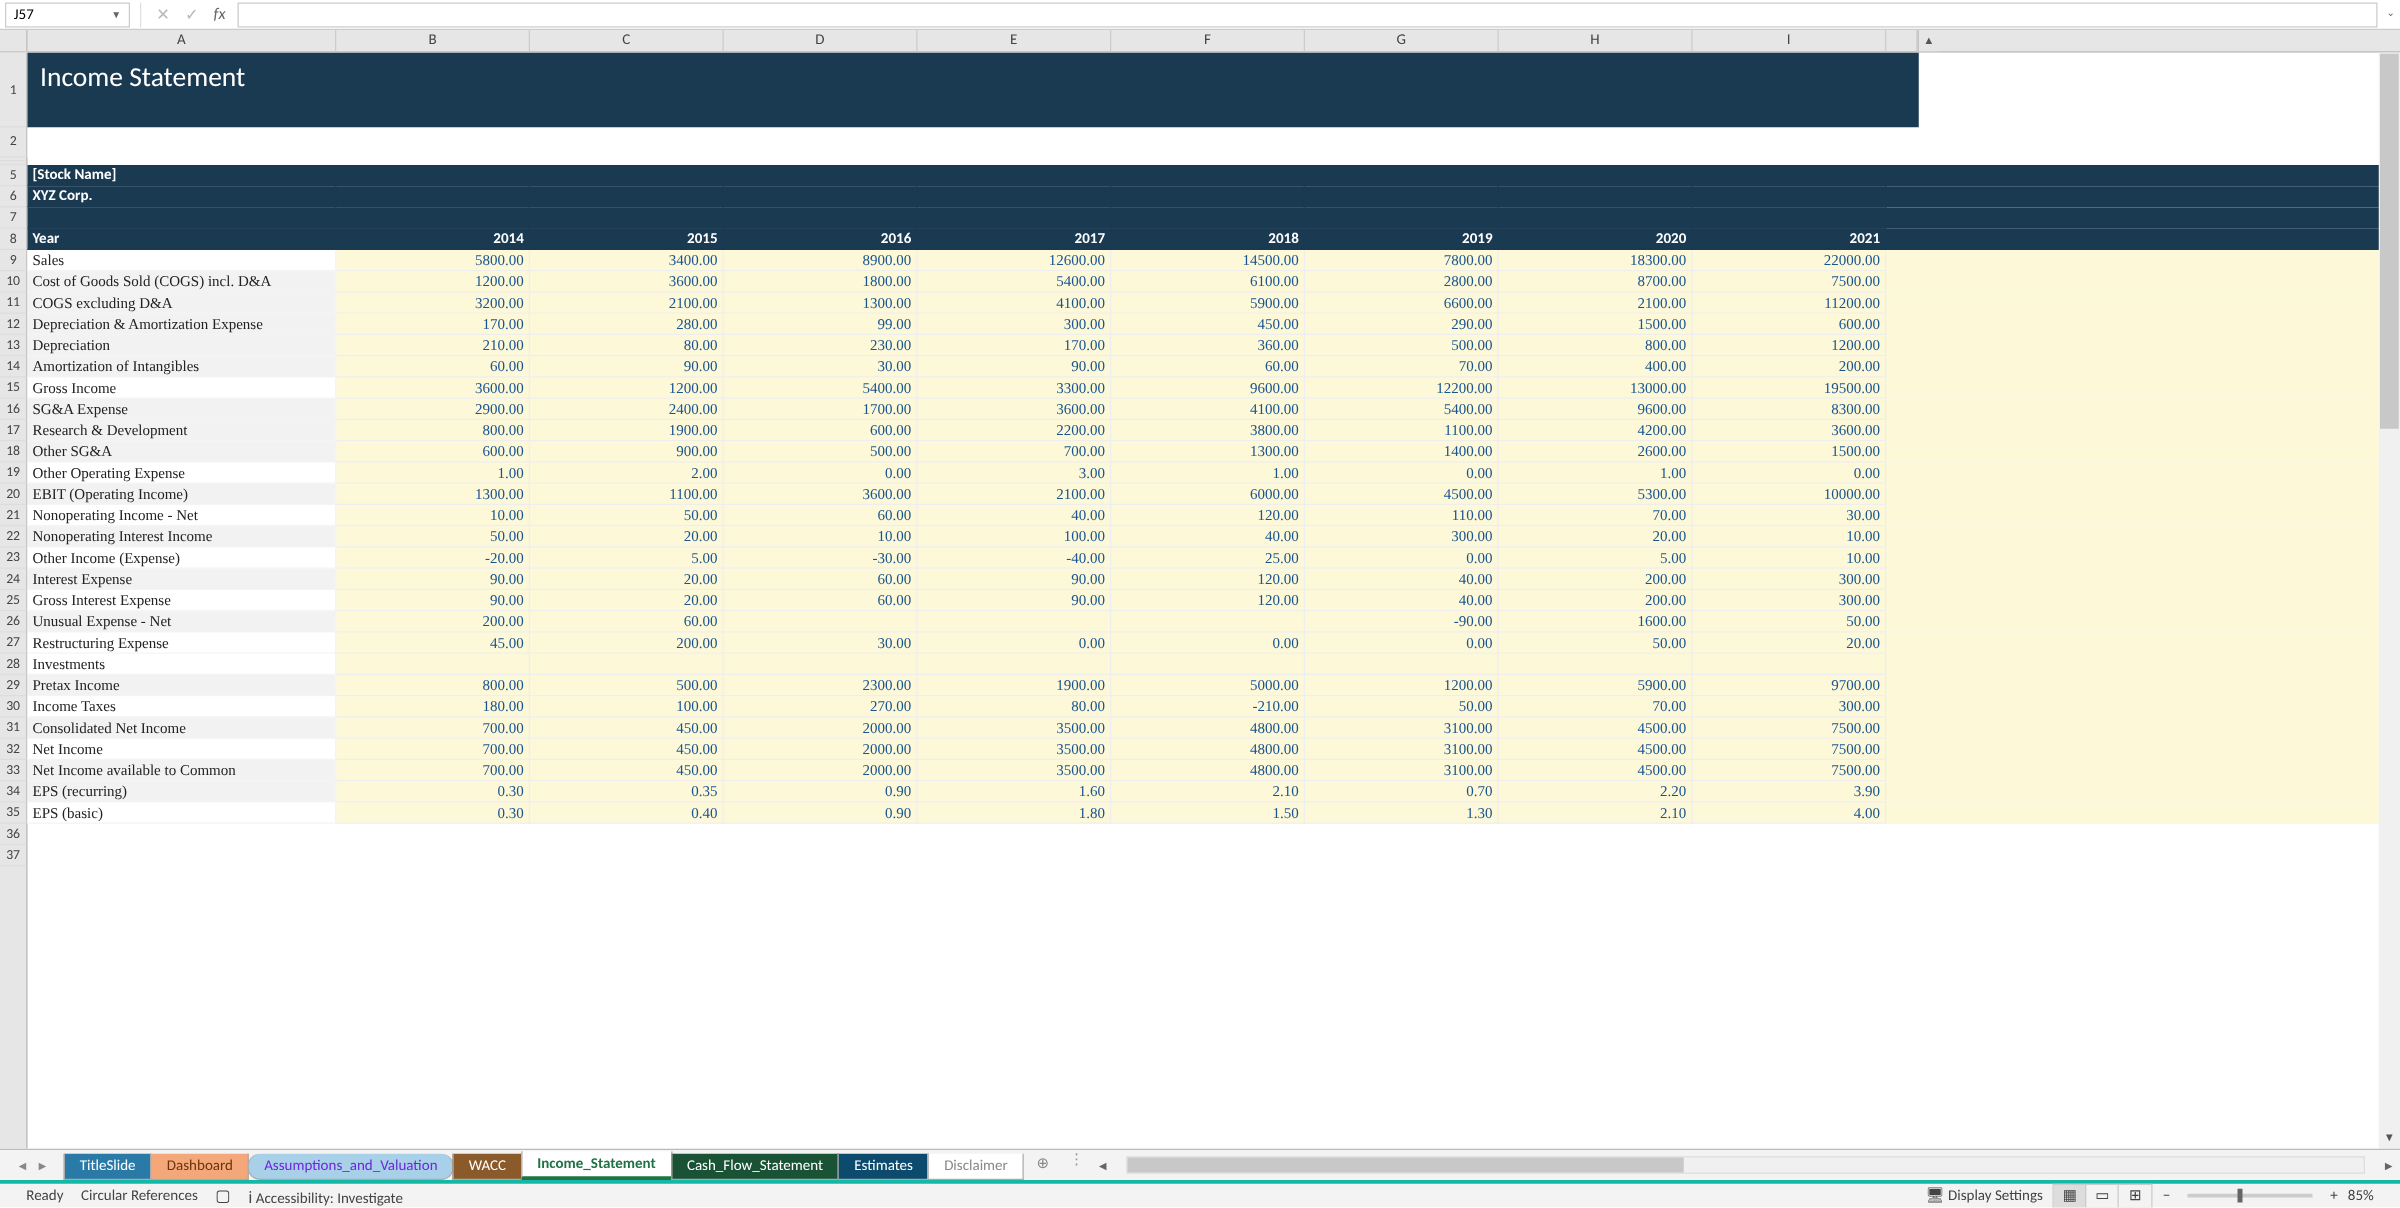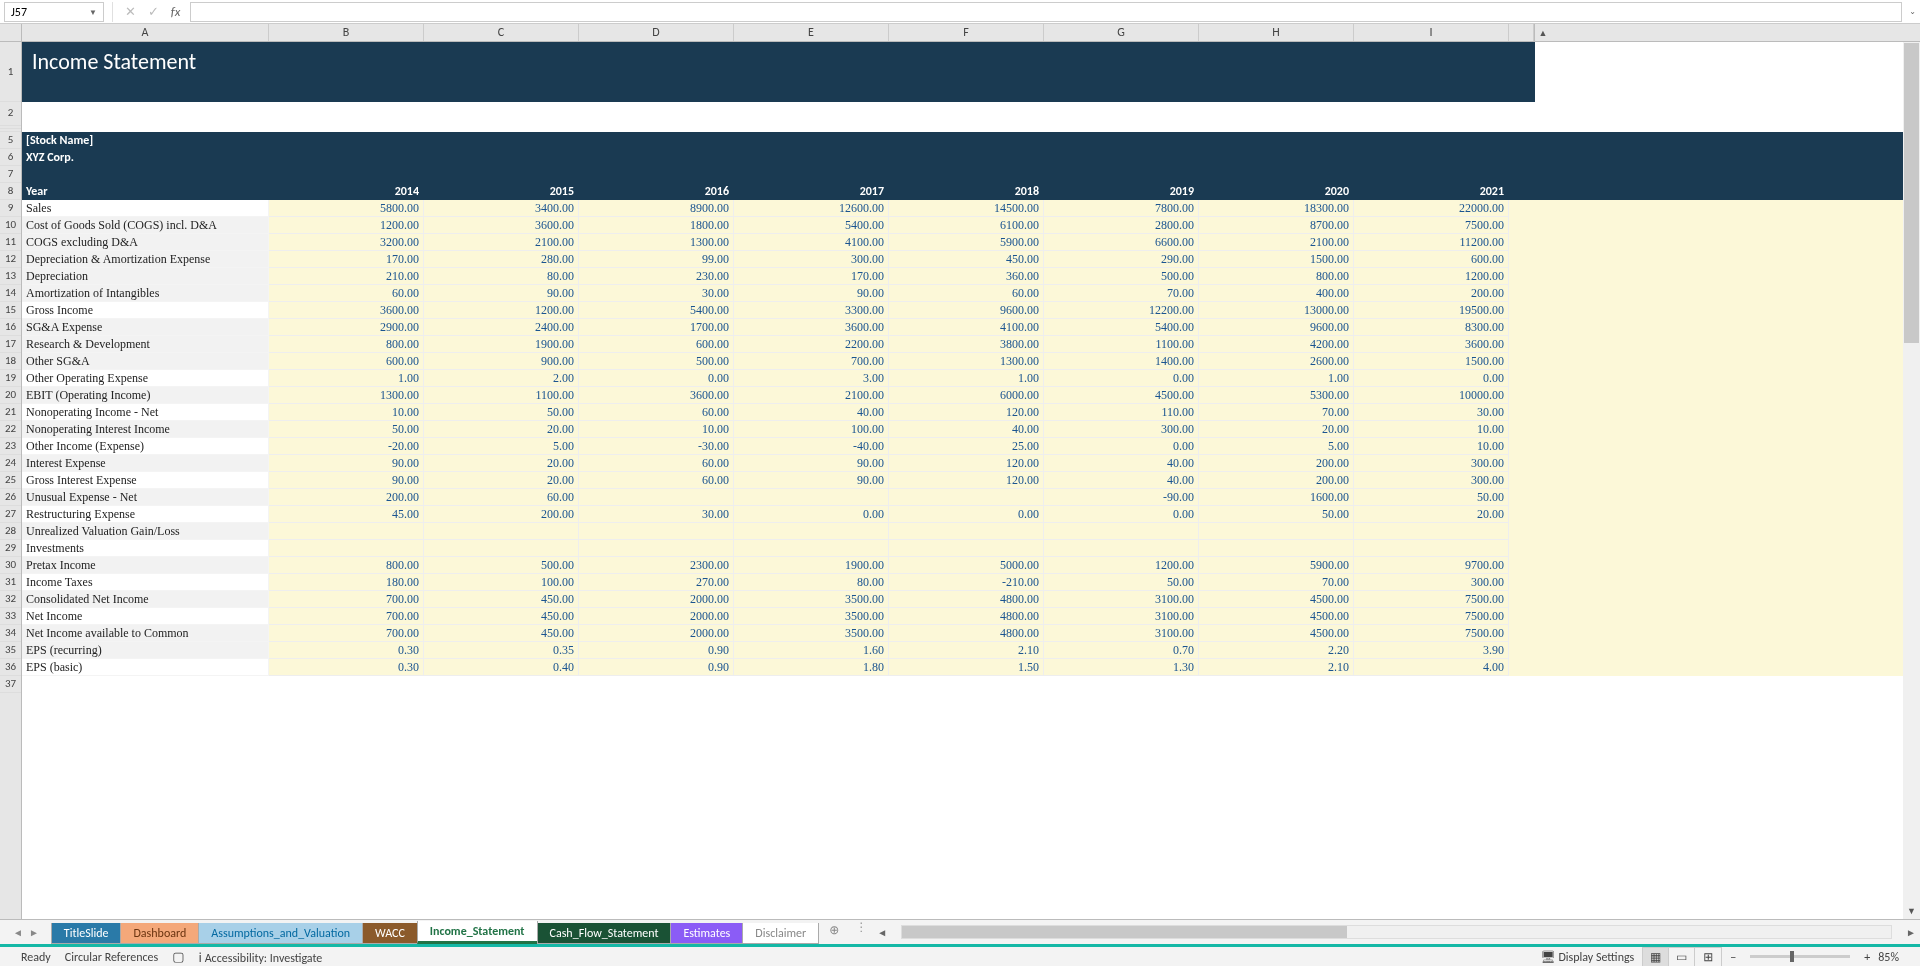--- a/index.html
+++ b/index.html
@@ -59,25 +59,25 @@
 .vscroll-track { flex:1;}
 
 
 .tabbar { height: 25px; display: flex; align-items: stretch; border-top: 1px solid #bbb; background:#f3f3f3; }
 .tabnav { display: flex; align-items: center; padding: 0 10px; color: #888;}
 .tabnav span { margin: 0 3px; font-size:10px;}
 .tabs { display: flex; align-items: flex-end; }
 .tab { padding: 3px 12px; border: 1px solid #aaa; border-top:none; margin-left:-1px; background:#fff; color:#333; font-size:12px; cursor:pointer;}
 .tab.blue { background:#2a7aa8; color:#fff;}
 .tab.orange { background:#f4a87a; color:#6b3410;}
-.tab.ltblue { background:#a8d0e8; color:#0369a1;}
+.tab.ltblue { background:#a8d0e8; color:#6d28d9;border-radius:10px;}
 .tab.brown { background:#8b5a2b; color:#fff;}
 .tab.active { background:#fff; color:#217346; font-weight:bold; border-bottom:3px solid #217346;}
 .tab.dkgreen { background:#1a5235; color:#fff;}
-.tab.green2 { background:#8b5cf6; color:#fff;}
+.tab.green2 { background:#0c4a6e; color:#fff;}
 .tab.disclaimer { color:#888;text-align:right;}
 .tabadd { padding: 3px 10px; color:#888;}
 .hscroll { flex:1; display:flex; align-items:center; padding:0 4px;}
 .hscroll-track { flex:1; height:14px; background:#f0f0f0; border:1px solid #ddd; position:relative; margin:0 14px;}
 .hscroll-thumb { position:absolute; left:0; width:45%; top:0; bottom:0; background:#c8c8c8;}
 .hscroll-arr { color:#666; font-size:10px;}
 .dotsep { color:#999; padding:0 6px;}
 
 
 .status { height: 22px; background:#f3f3f3; border-top:3px solid #14b8a6; display:flex; align-items:center; padding:0 21px; font-size:12px; color:#444;}
@@ -420,31 +420,20 @@
           <div class="c A">Restructuring Expense</div>
           <div class="c B">45.00</div>
           <div class="c C">200.00</div>
           <div class="c D">30.00</div>
           <div class="c E">0.00</div>
           <div class="c F">0.00</div>
           <div class="c G">0.00</div>
           <div class="c H">50.00</div>
           <div class="c I">20.00</div>
         </div>
-        <div class="row databg altA">
-          <div class="c A">Unrealized Valuation Gain/Loss</div>
-          <div class="c B"></div>
-          <div class="c C"></div>
-          <div class="c D"></div>
-          <div class="c E"></div>
-          <div class="c F"></div>
-          <div class="c G"></div>
-          <div class="c H"></div>
-          <div class="c I"></div>
-        </div>
         <div class="row databg white">
           <div class="c A">Investments</div>
           <div class="c B"></div>
           <div class="c C"></div>
           <div class="c D"></div>
           <div class="c E"></div>
           <div class="c F"></div>
           <div class="c G"></div>
           <div class="c H"></div>
           <div class="c I"></div>

